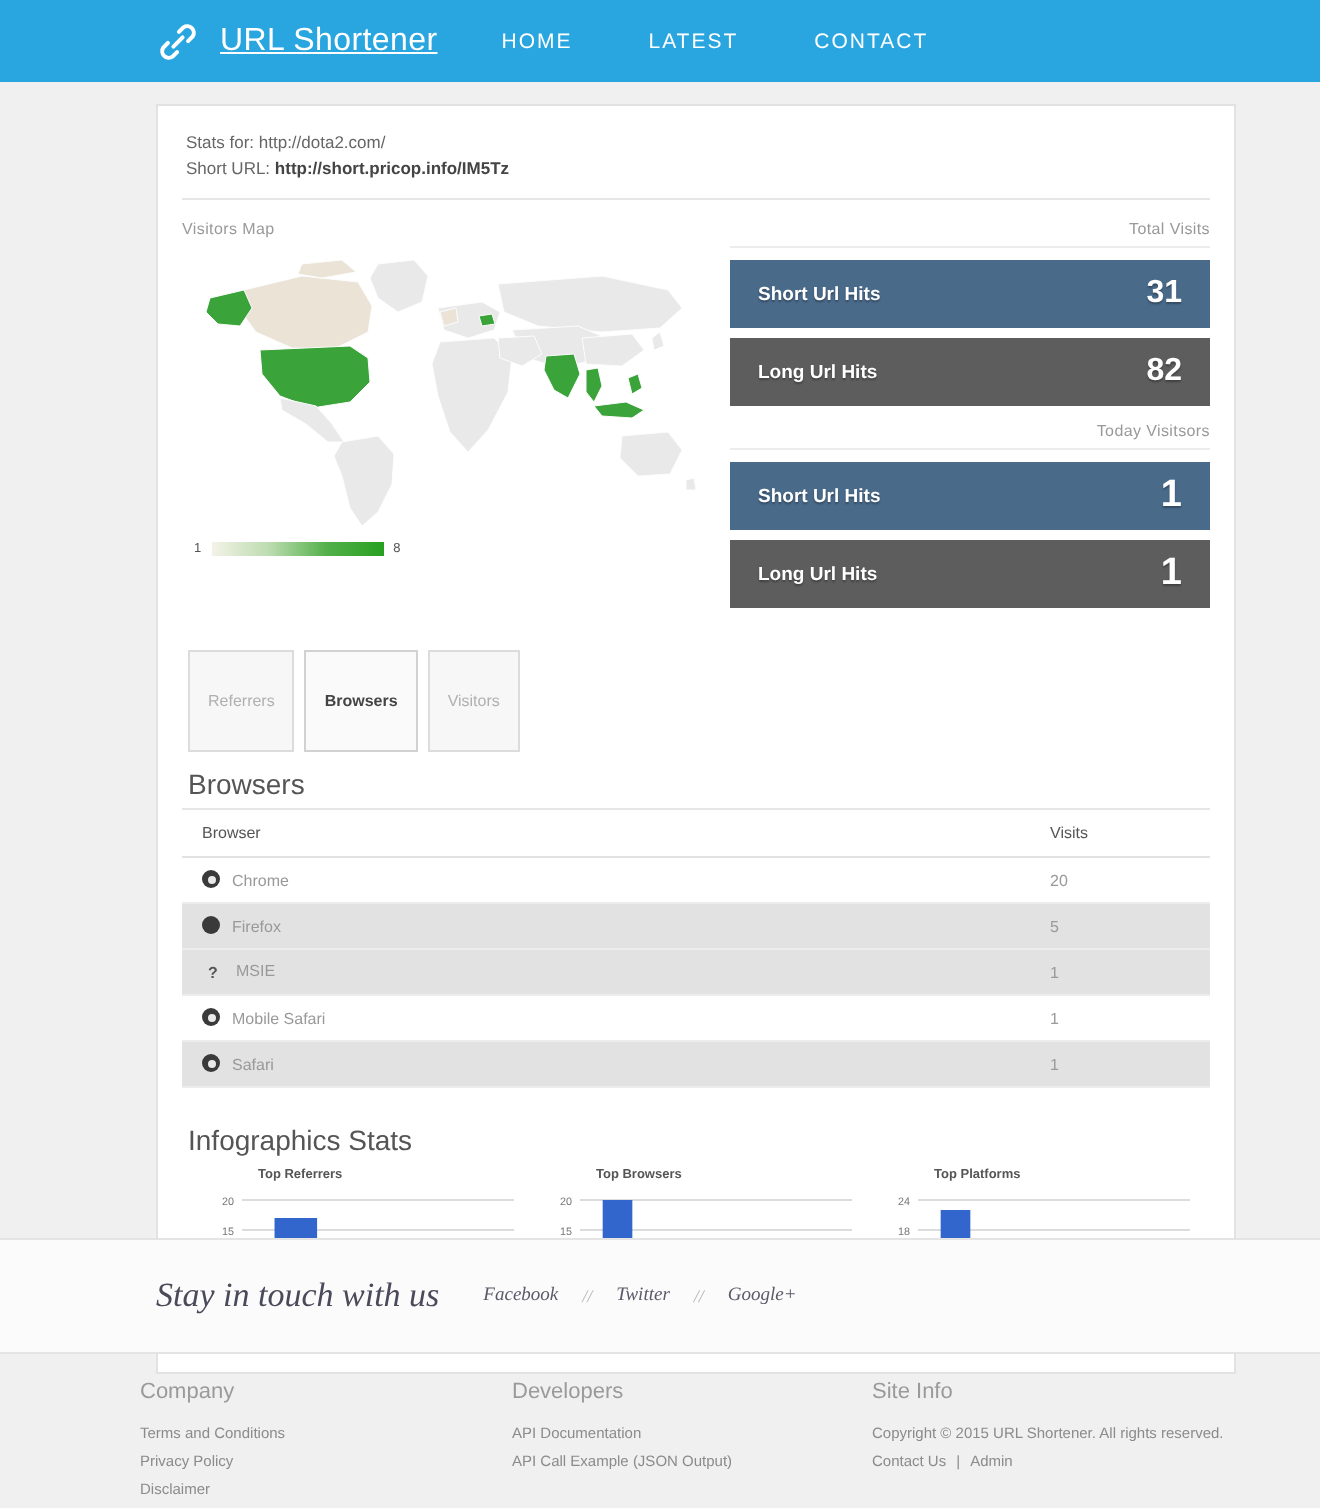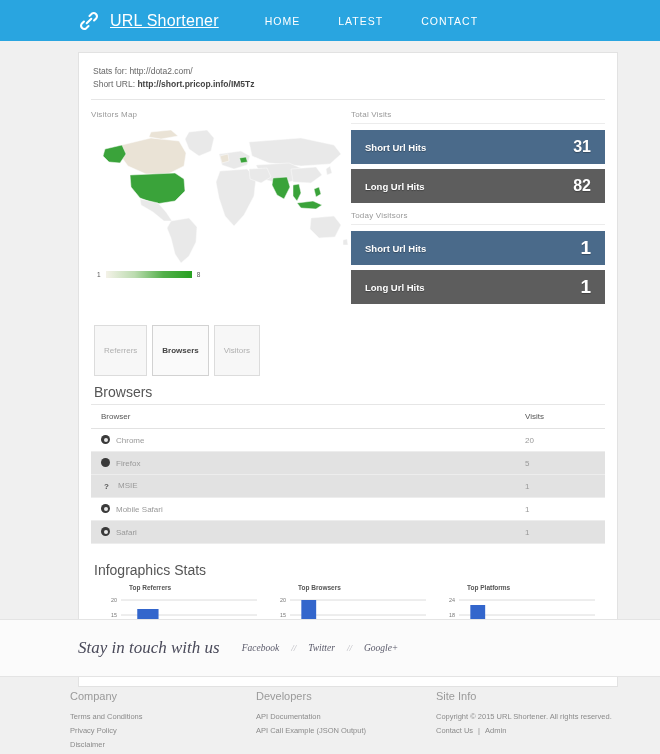--- a/index.html
+++ b/index.html
@@ -13,43 +13,43 @@
 
   
   .navbar {
     height: 41px; background: #29a5e0;
     display: flex; align-items: center;
     padding-left: 78px;
   }
   .logo-icon { width: 22px; height: 22px; margin-right: 10px; display: block; }
   .brand {
     color: #fff; font-size: 16px; font-weight: 400;
-    letter-spacing: .2px; margin-right: 46px; white-space: nowrap;
+    letter-spacing: .2px; margin-right: 32px; white-space: nowrap;
   }
   .nav-links { display: flex; align-items: center; }
   .nav-link {
     color: #fff; font-size: 10.5px; letter-spacing: 1px;
     text-decoration: none; padding: 0 0; margin-right: 38px;
     white-space: nowrap;
   }
 
   
   .panel {
     position: absolute; left: 78px; top: 52px;
     width: 540px; background: #fff;
     border: 1px solid #e2e2e2;
     padding: 10px 12px 14px 12px;
   }
   .stats-head { font-size: 8.5px; color: #666; line-height: 1.55; padding: 2px 2px 8px 2px; }
   .stats-head b { font-weight: 700; color: #444; }
   .hr { height: 1px; background: #e6e6e6; margin: 0 0 10px 0; }
 
-  .cols { display: flex; gap: 2px; }
+  .cols { display: flex; gap: 16px; }
   .col-map { width: 258px; }
-  .col-visits { flex: 1; }
+  .col-visits { flex: 1; text-align: right; }
   .section-label { font-size: 8px; color: #999; margin-bottom: 4px; letter-spacing: .2px; }
   .label-rule { height: 1px; background: #ececec; margin-bottom: 6px; }
 
   
   .map-box { width: 100%; height: 142px; position: relative; }
   .map-box svg { width: 100%; height: 100%; display: block; }
   .legend { display: flex; align-items: center; margin-top: 6px; padding-left: 6px; }
   .legend-grad {
     width: 86px; height: 7px;
     background: linear-gradient(to right, #f4f2e8, #bcdcb0, #53b04a, #27a021);

